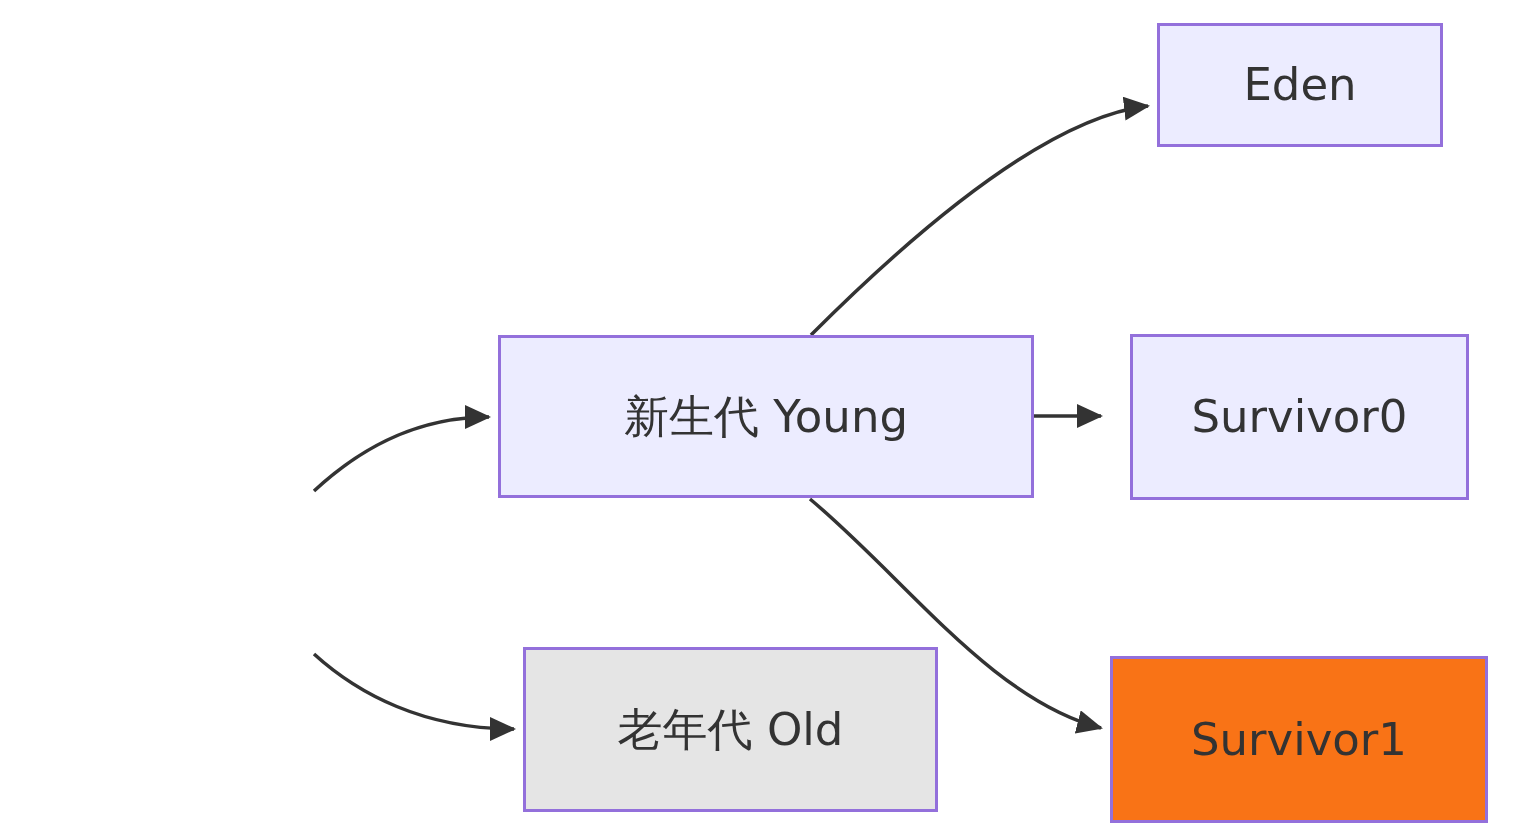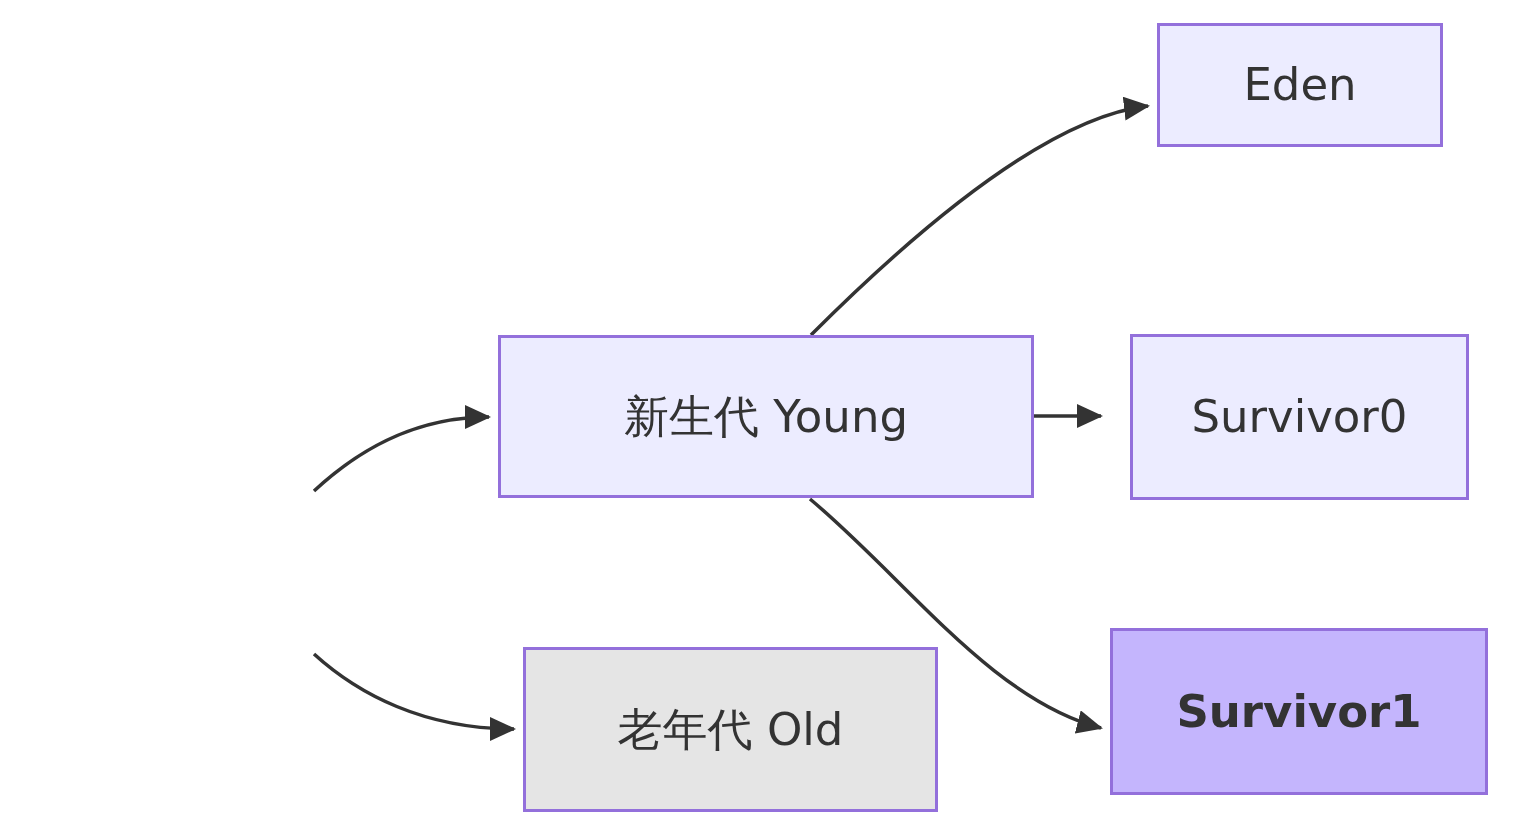--- a/index.html
+++ b/index.html
@@ -66,16 +66,16 @@
     </div>
     <div class="node" style="left: 523px; top: 647px; width: 415px; height: 165px; background: #e5e5e5; border-color: rgb(147, 112, 219); color: rgb(51, 51, 51);">
       <span class="label">老年代 Old</span>
     </div>
     <div class="node" style="left: 1157px; top: 23px; width: 286px; height: 124px; background: rgb(236, 236, 255); border-color: rgb(147, 112, 219); color: rgb(51, 51, 51);">
       <span class="label">Eden</span>
     </div>
     <div class="node" style="left: 1110px; top: 334px; width: 339px; height: 166px; background: rgb(236, 236, 255); border-color: rgb(147, 112, 219); color: rgb(51, 51, 51); margin-left: 20px;">
       <span class="label">Survivor0</span>
     </div>
-    <div class="node" style="left: 1110px; top: 628px; width: 378px; height: 167px; background: #c4b5fd; border-color: rgb(147, 112, 219); color: rgb(51, 51, 51); font-weight: bold;">
+    <div class="node" style="left: 1110px; top: 656px; width: 378px; height: 167px; background: #f97316; border-color: rgb(147, 112, 219); color: rgb(51, 51, 51);">
       <span class="label">Survivor1</span>
     </div>
   </div>
 
 </body></html>

